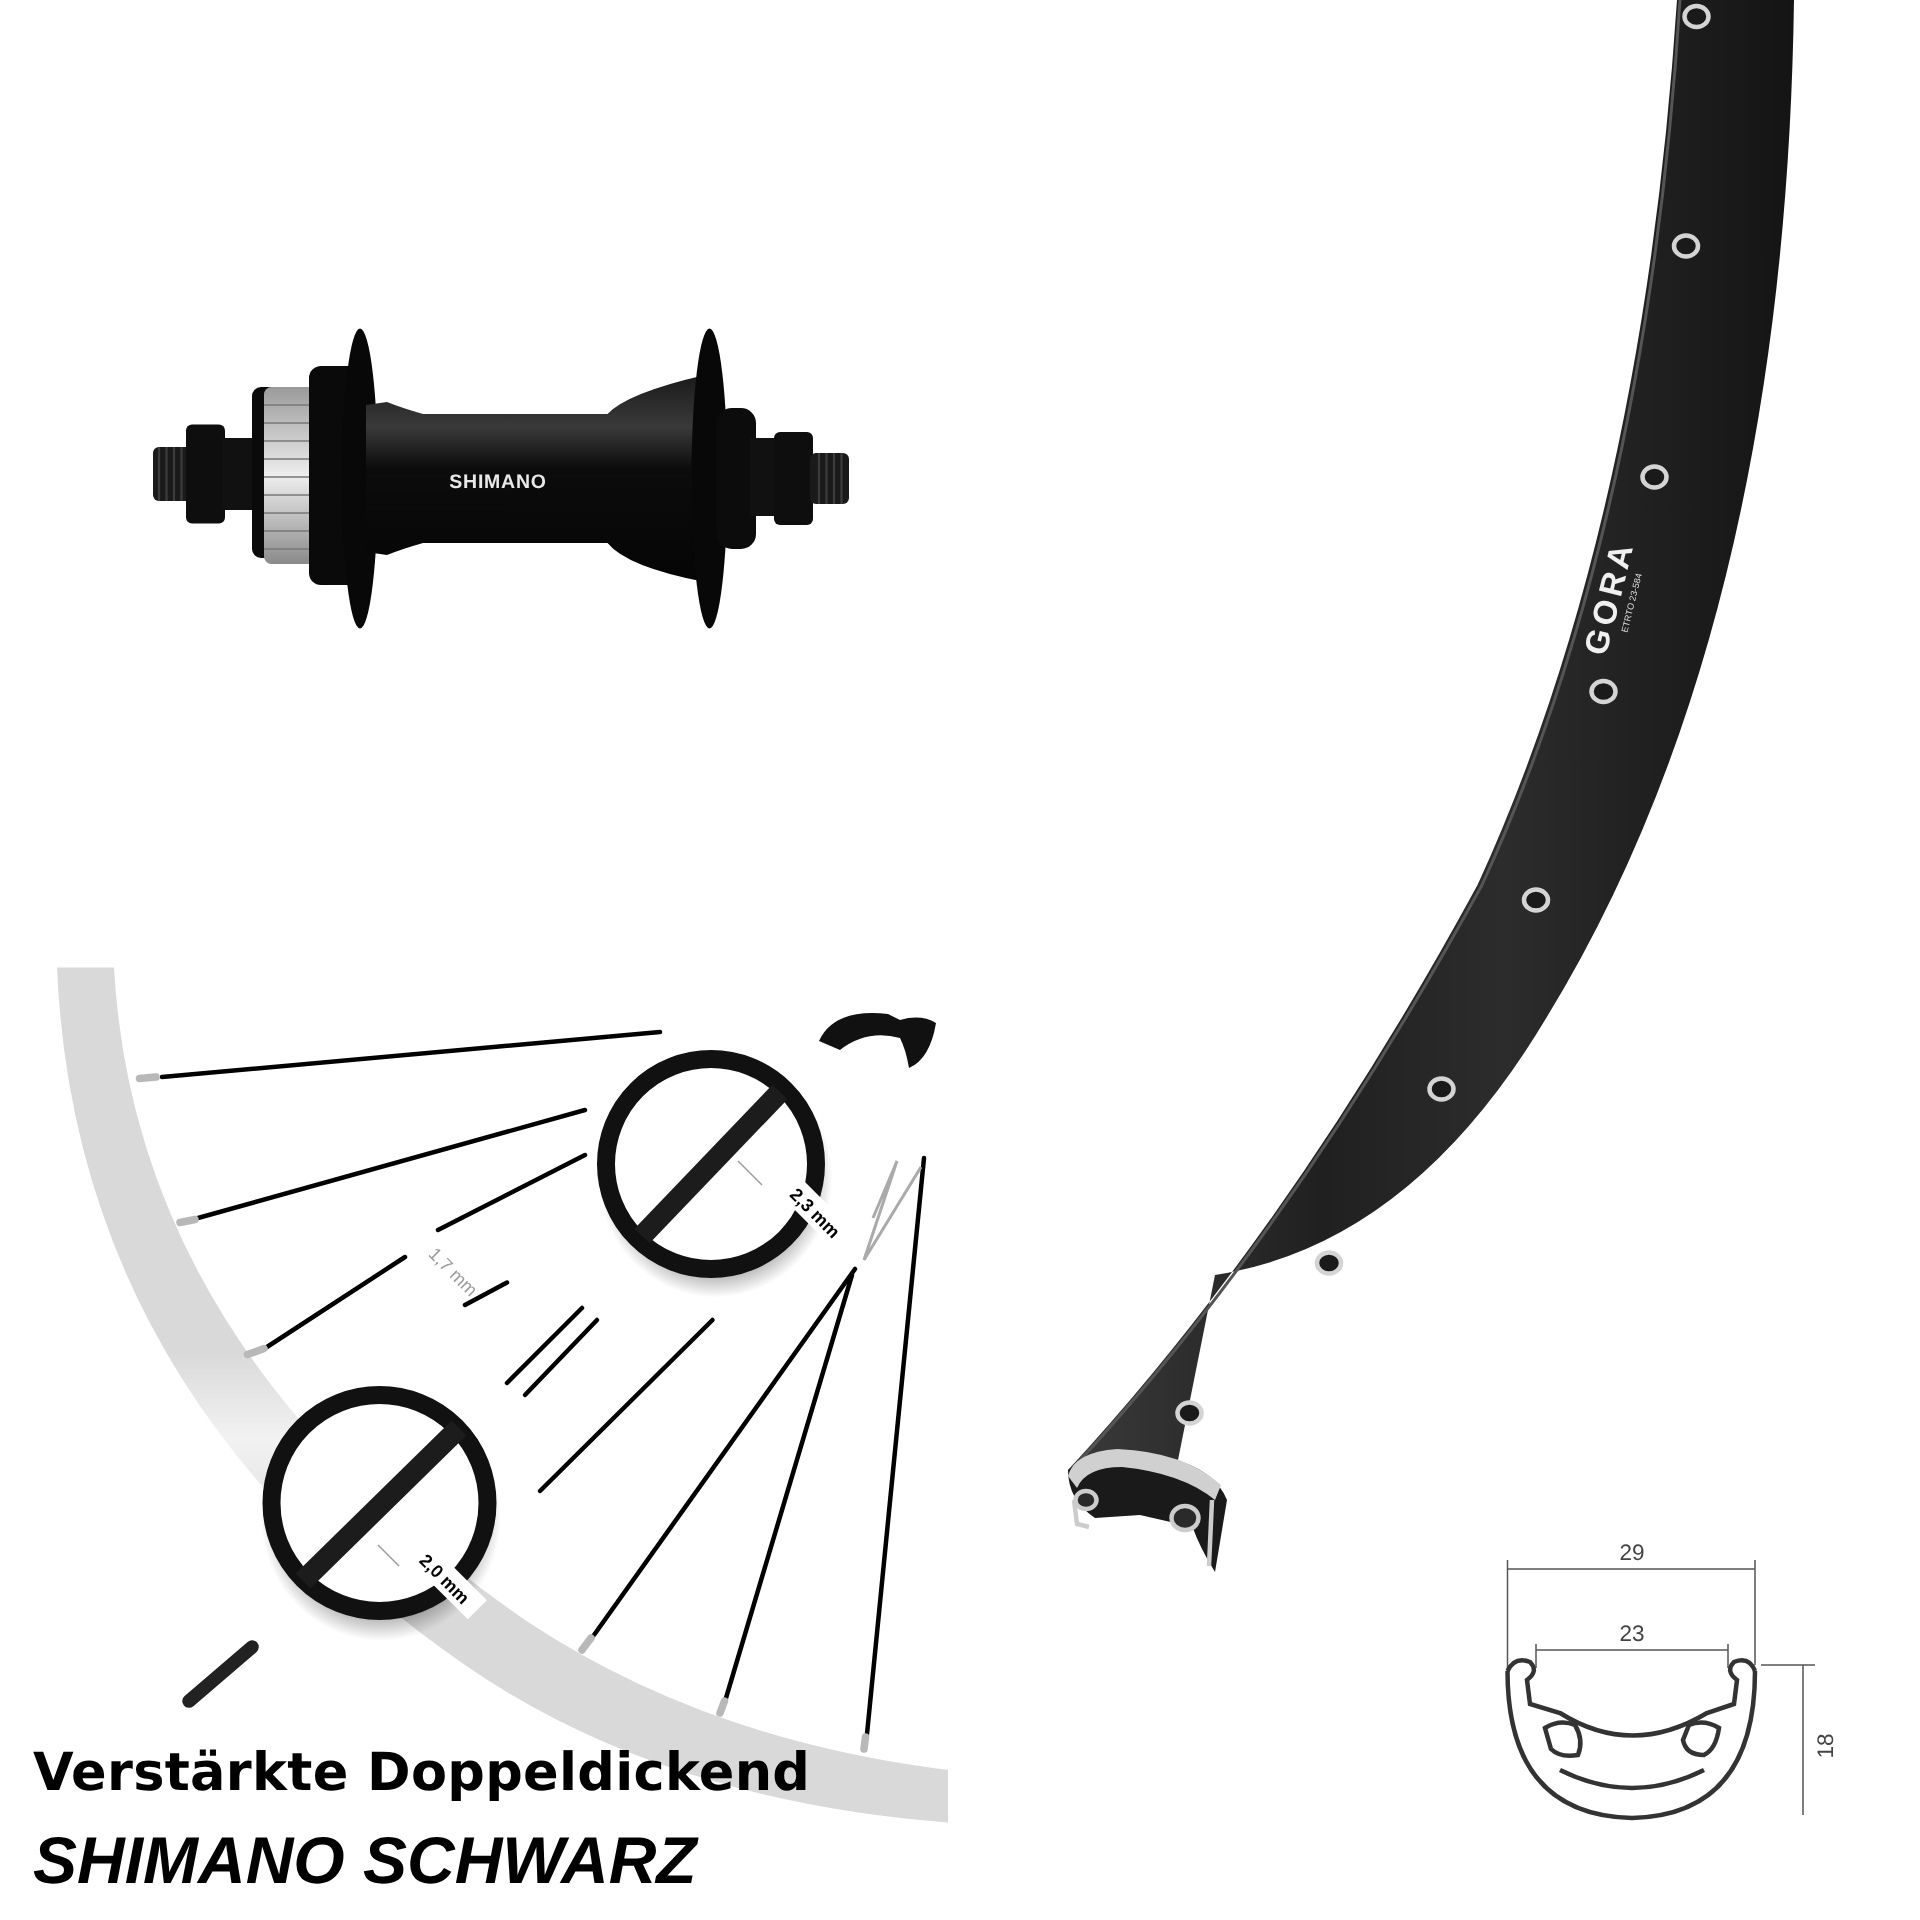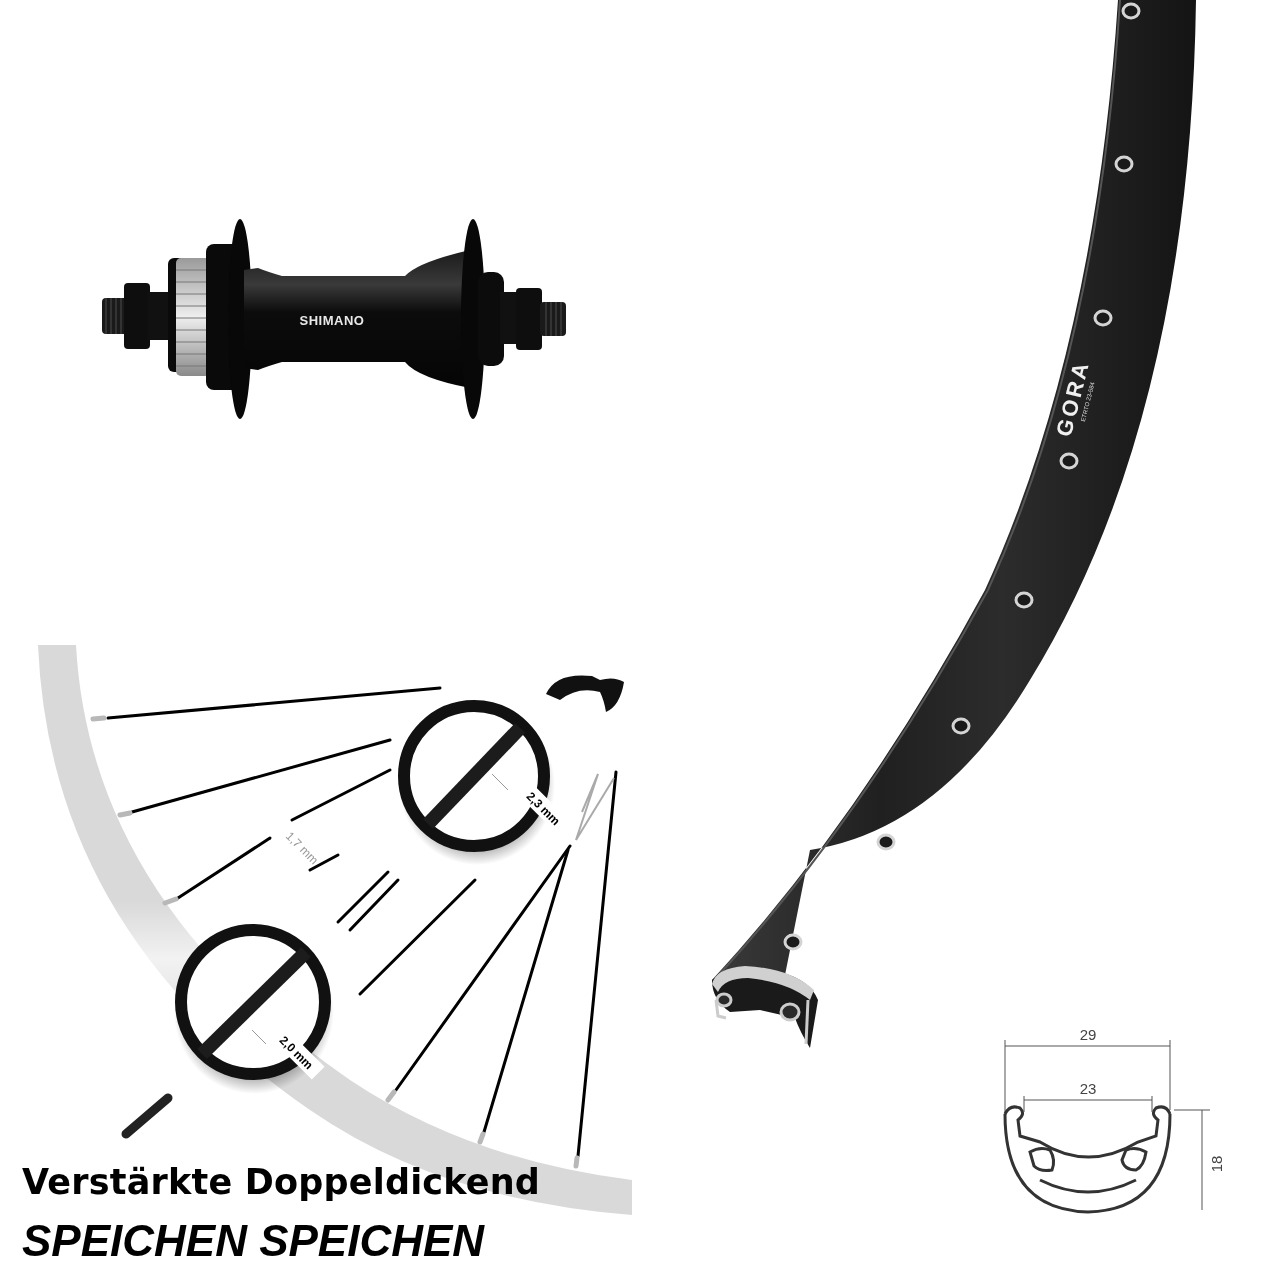--- a/index.html
+++ b/index.html
@@ -204,13 +204,13 @@
   <line x1="252" y1="1030" x2="266" y2="1044" stroke="#999" stroke-width="1"></line>
   <g transform="translate(297 1052) rotate(45)">
     <rect x="-30" y="-9" width="60" height="18" fill="#fff"></rect>
     <text class="svgtext" x="0" y="5" text-anchor="middle" font-size="12" font-weight="bold" fill="#000">2,0 mm</text>
   </g>
 
   <line x1="126" y1="1134" x2="168" y2="1098" stroke="#222" stroke-width="9" stroke-linecap="round"></line>
 </svg>
 
 <div class="caption-1">Verstärkte Doppeldickend</div>
-<div class="caption-2">SPEICHEN SPEICHEN</div>
+<div class="caption-2">SHIMANO SCHWARZ</div>
 
 </body></html>

